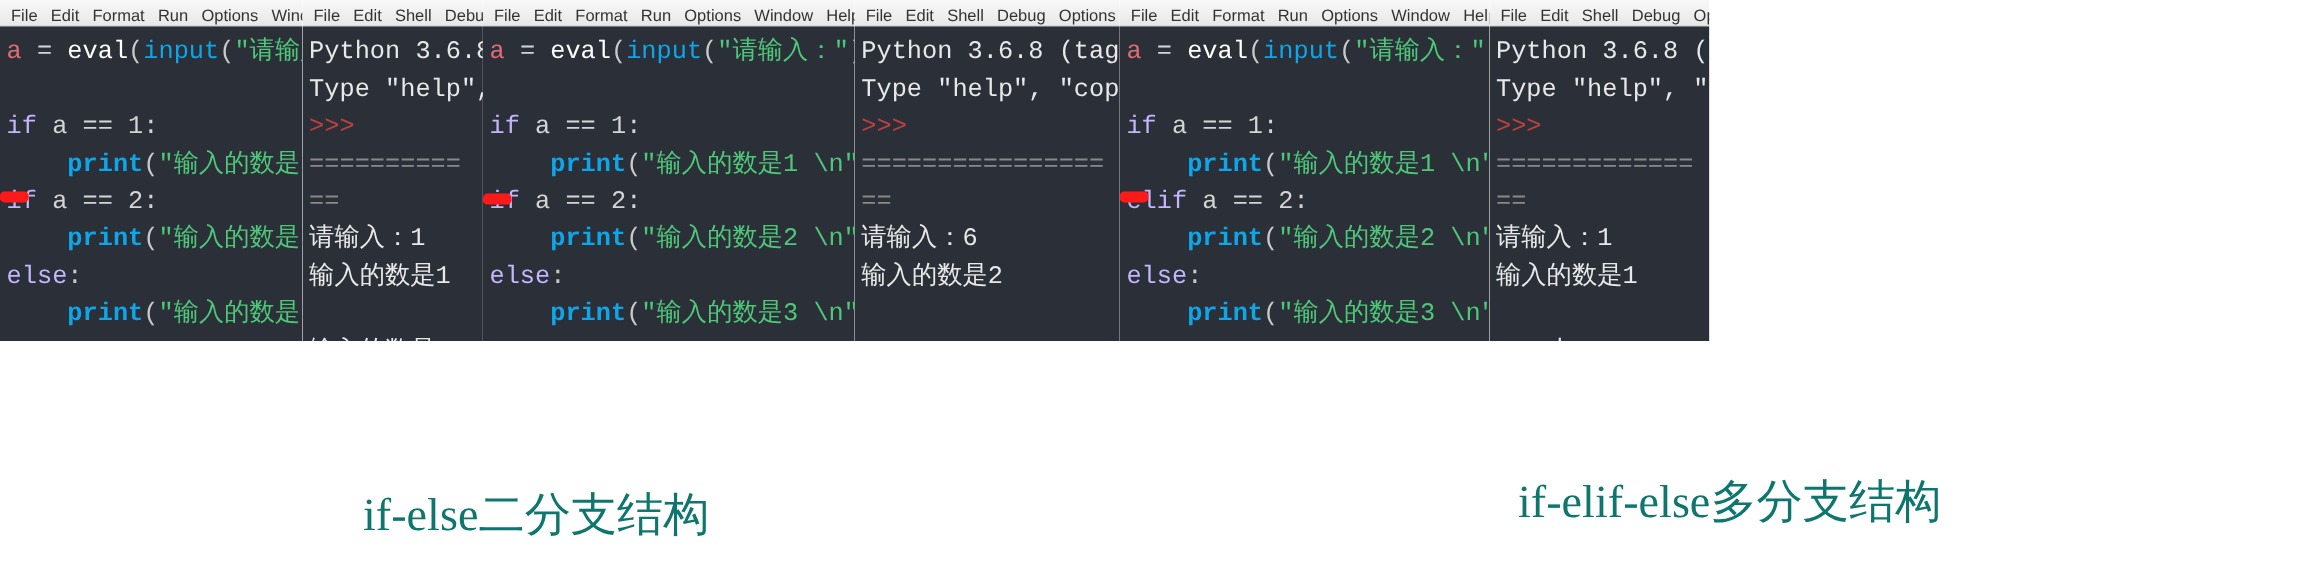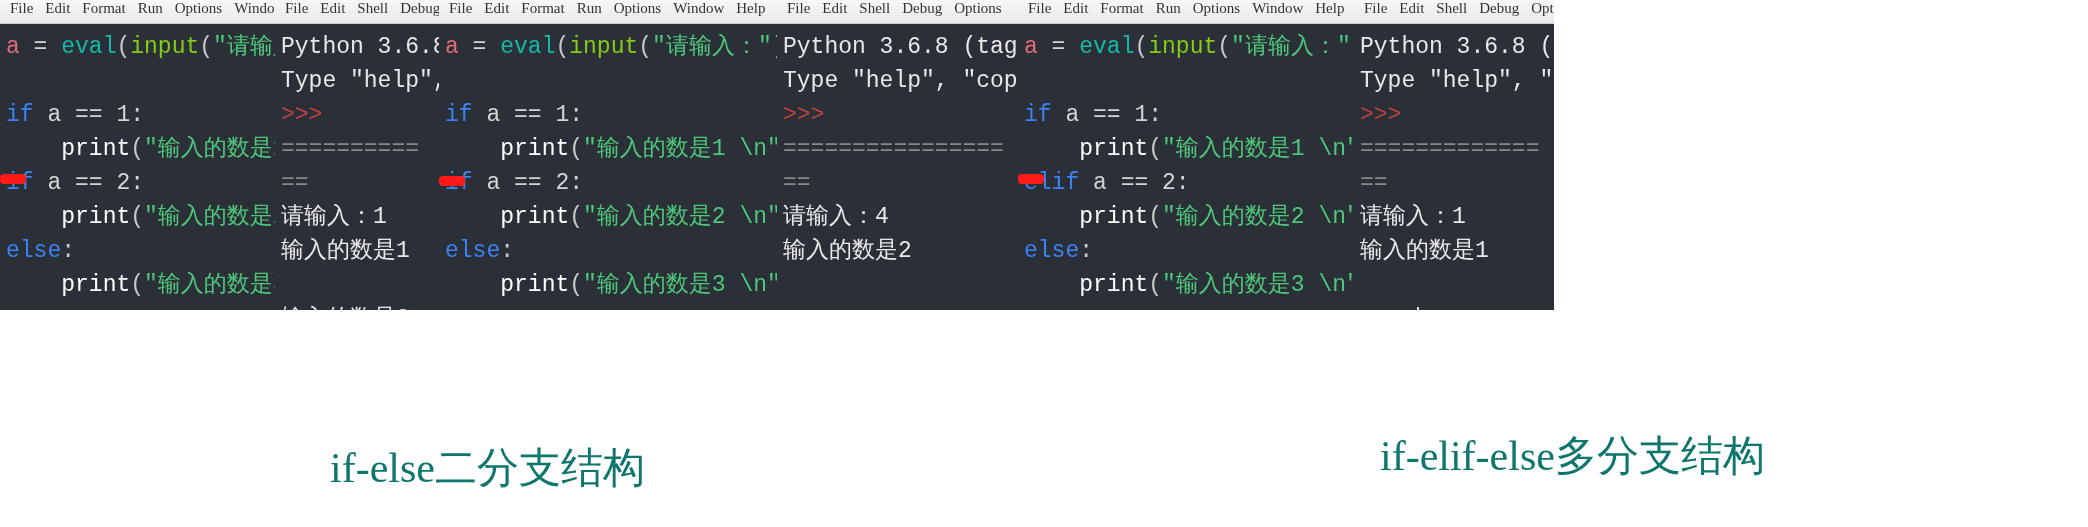--- a/index.html
+++ b/index.html
@@ -17,23 +17,23 @@
     }
     .panel {
       position: relative;
       overflow: hidden;
     }
     .menubar {
       height: 24px;
       background: linear-gradient(#f8f8f8, #e8e8e8);
       border-bottom: 1px solid #ccc;
       display: flex;
-      align-items: flex-start;
+      align-items: flex-end;
       padding: 0 4px;
-      font-family: Liberation Serif, serif;
+      font-family: Liberation Sans, sans-serif;
       font-size: 15px;
       color: #333;
       white-space: nowrap;
     }
     .menubar span {
       padding: 0 6px;
       cursor: default;
     }
     .code-area {
       background: #2b3038;
@@ -48,24 +48,24 @@
     .shell-area {
       background: #2b3038;
       color: #e8e8e8;
       font-size: 23px;
       line-height: 34px;
       padding: 6px 6px;
       height: calc(100% - 24px);
       white-space: pre;
       position: relative;
     }
-    .kw { color: #3b82f6; }
-    .fn-eval { color: #14b8a6; }
-    .fn-input { color: #84cc16; }
-    .fn-print { color: #ffffff; }
+    .kw { color: #c4b5fd; }
+    .fn-eval { color: #ffffff; }
+    .fn-input { color: #0ea5e9; }
+    .fn-print { color: #0ea5e9; font-weight: bold; }
     .str { color: #4ec779; }
     .punc { color: #c9c9c9; }
     .var { color: #e06c75; }
     .eq { color: #d4d4d4; }
     .prompt-red { color: #c04040; }
     .hl-red {
       position: absolute;
       width: 26px;
       height: 10px;
       background: #ff1a1a;
@@ -172,21 +172,21 @@
       <span>Shell</span>
       <span>Debug</span>
       <span>Options</span>
 
     </div>
     <div class="shell-area"><span class="shell-line">Python 3.6.8 (tags/v3</span>
 <span class="shell-line">Type "help", "copyrig</span>
 <span class="prompt-red">&gt;&gt;&gt; </span>
 <span class="sep-line">================</span>
 <span class="sep-line">==</span>
-<span class="shell-line">请输入：4</span>
+<span class="shell-line">请输入：6</span>
 <span class="shell-line">输入的数是2</span>
 
 <span class="prompt-red">&gt;&gt;&gt; </span></div>
   </div>
 
   <div class="panel c5">
     <div class="menubar">
       <span>File</span>
       <span>Edit</span>
       <span>Format</span>

